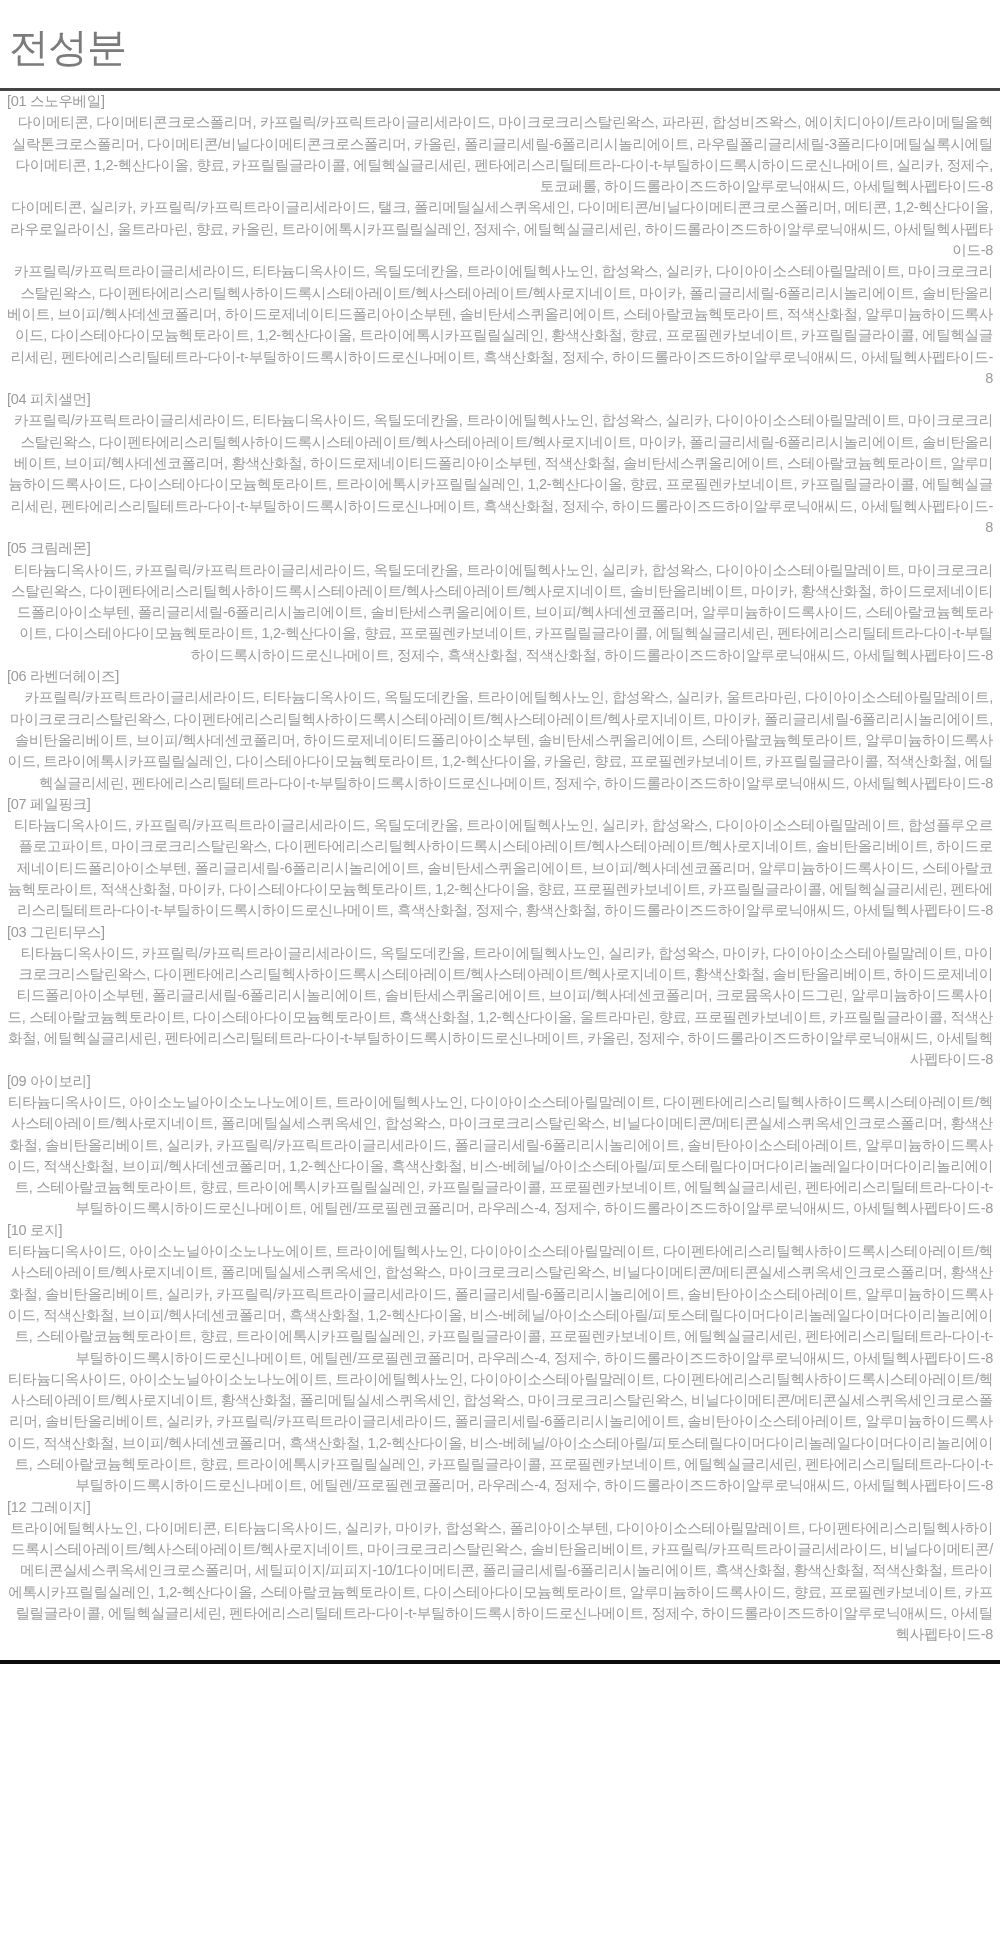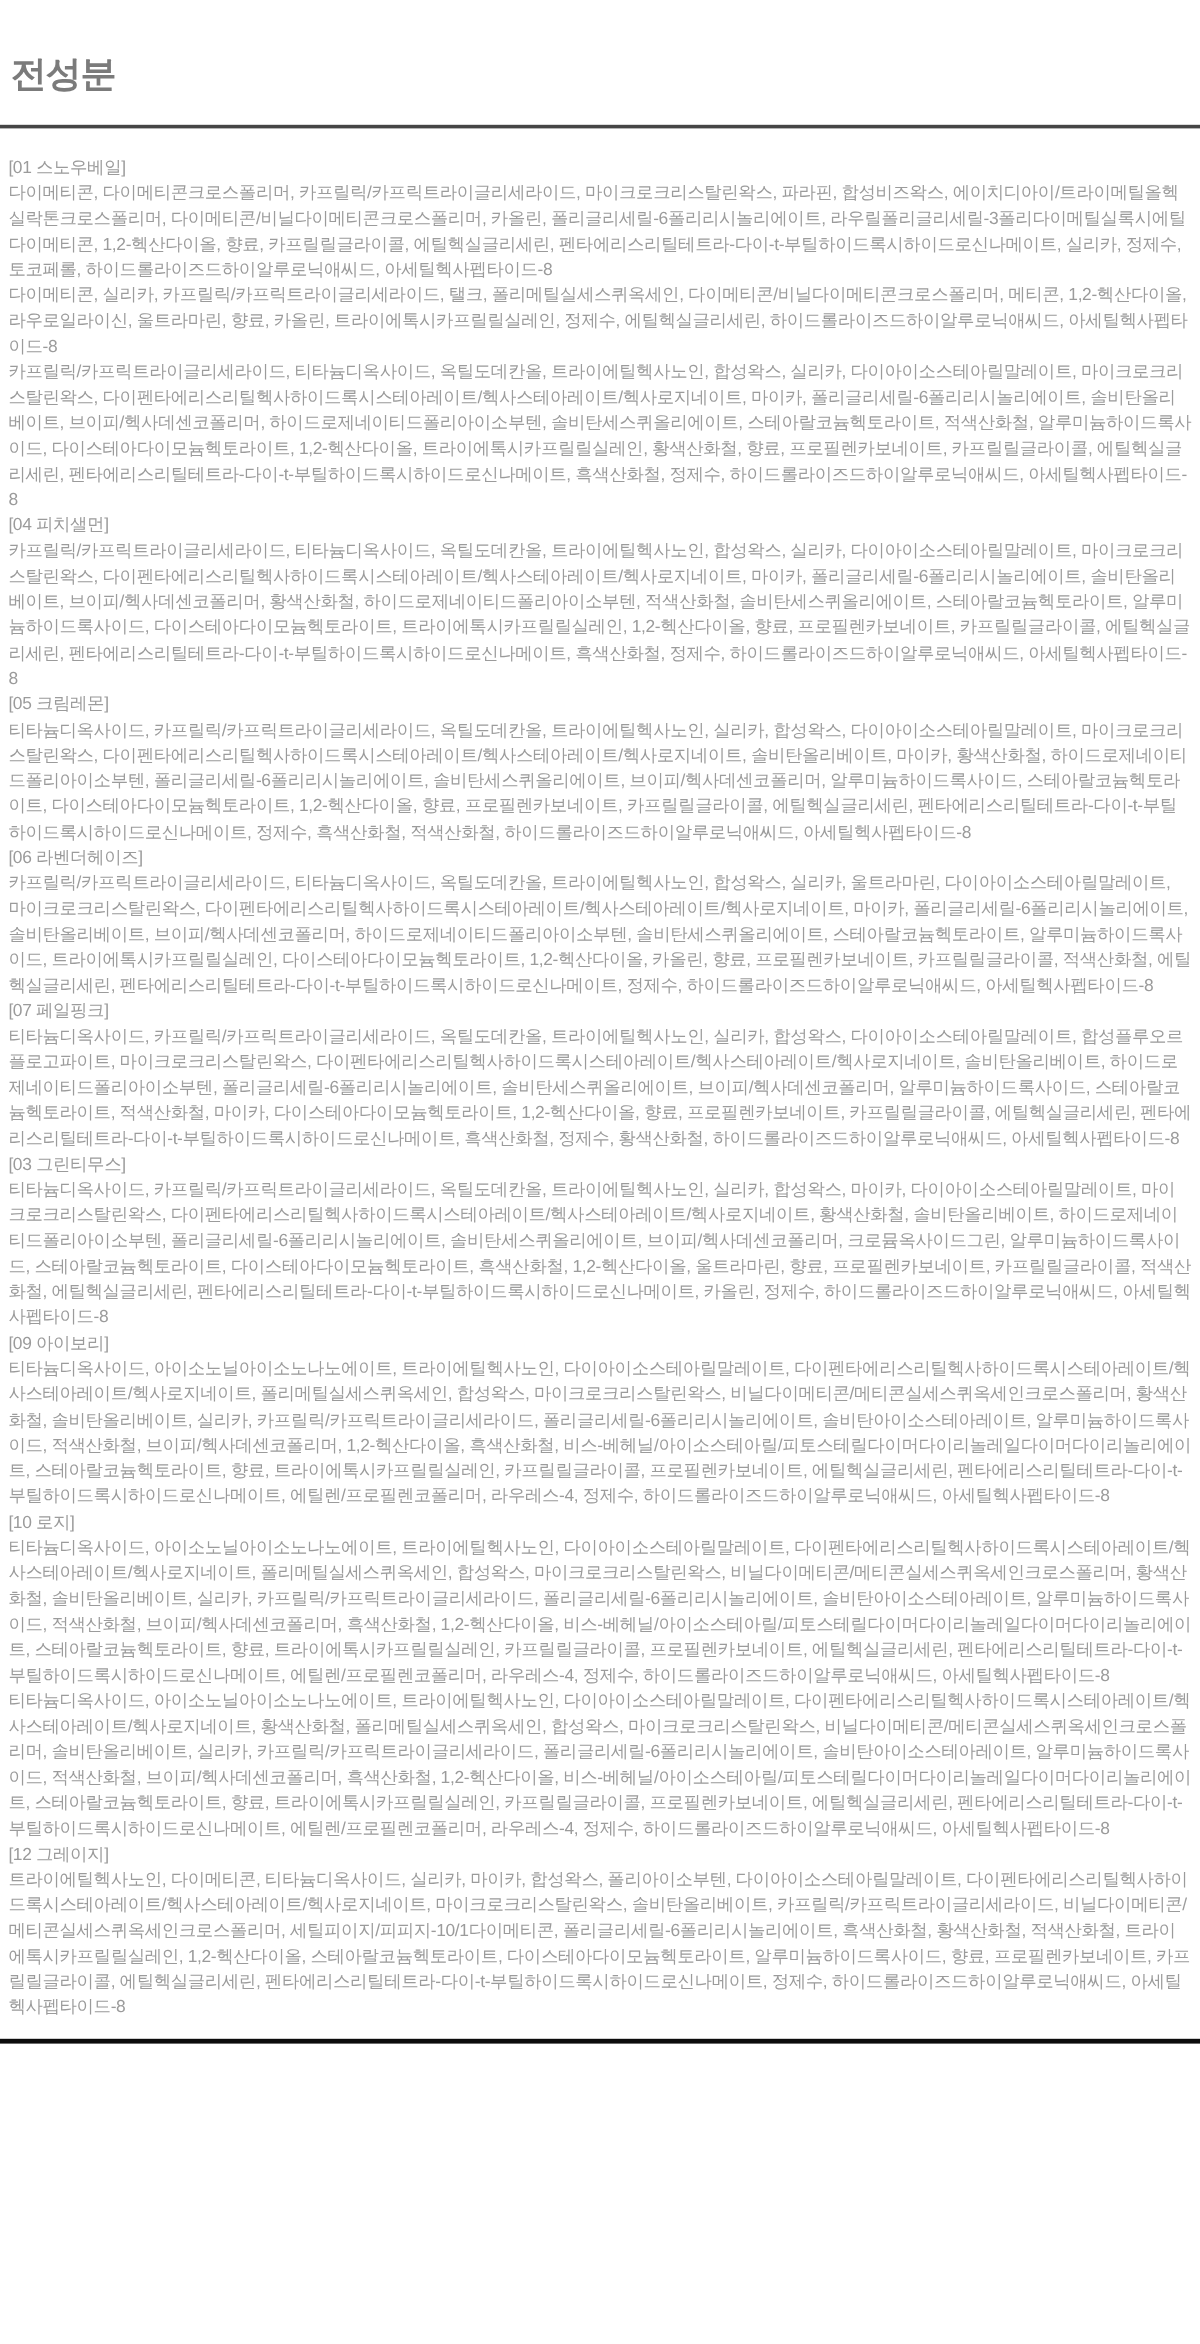--- a/index.html
+++ b/index.html
@@ -10,45 +10,45 @@
   body {
     width: 1000px;
     font-family: "Liberation Sans", "DejaVu Sans", sans-serif;
   }
   .page {
     width: 1000px;
     box-sizing: border-box;
   }
   .page-title {
     color: #7b7b7b;
-    font-size: 30px;
-    font-weight: 700;
+    font-size: 40px;
+    font-weight: 400;
     letter-spacing: -1px;
     margin: 0;
-    padding: 46px 0 0 9px;
+    padding: 30px 0 0 9px;
     line-height: 34px;
   }
   .rule-top {
     border: none;
     height: 3px;
     background: #454545;
     margin: 24px 0 0 0;
   }
   .content {
-    padding: 23px 7px 0 7px;
+    padding: 0 7px 0 7px;
     color: #9b9b9b;
     font-size: 14.5px;
     line-height: 21.3px;
     letter-spacing: -0.3px;
     word-break: break-all;
     text-align: left;
   }
   .section { margin: 0; }
   .section-label { margin: 0; }
-  .section-ingredients { margin: 0; }
+  .section-ingredients { margin: 0; text-align: right; }
   .rule-bottom {
     border: none;
     height: 4px;
     background: #0c0c0c;
     margin: 14px 0 28px 0;
   }
 </style>
 </head>
 <body>
 

